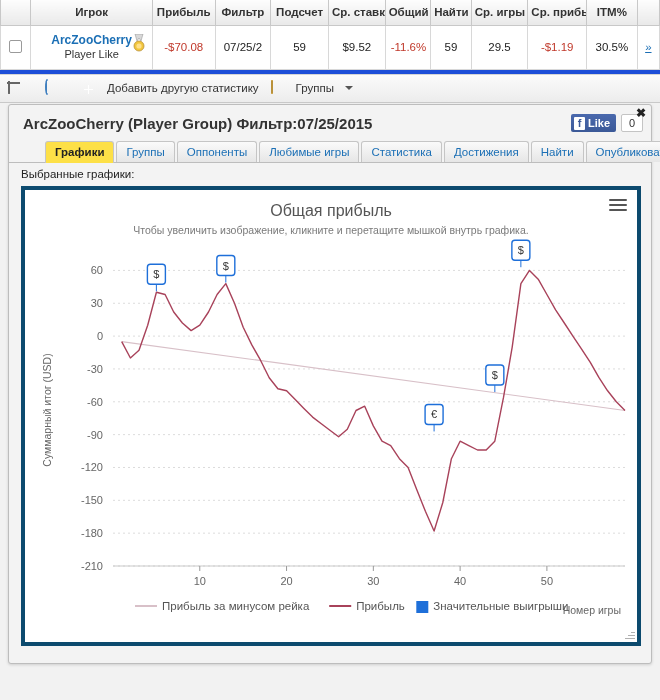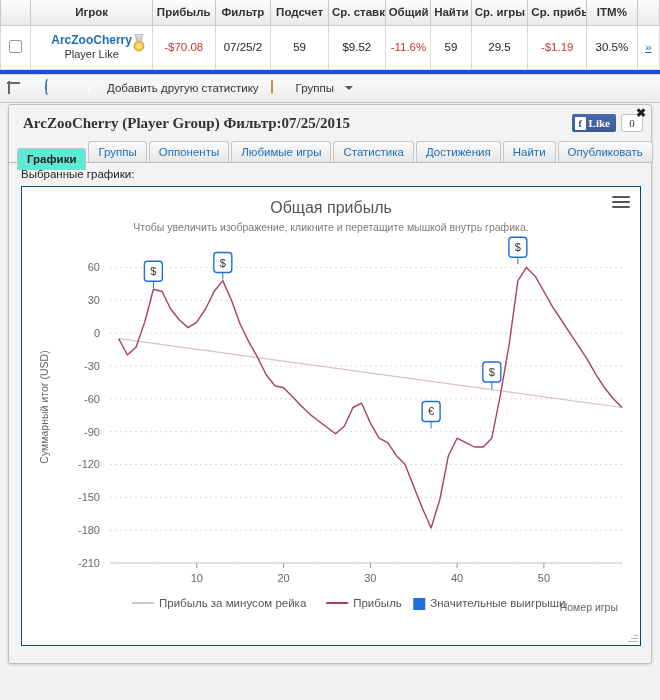--- a/index.html
+++ b/index.html
@@ -160,21 +160,20 @@
     border: 1px solid #bdbdbd;
     border-radius: 3px;
     box-shadow: 0 1px 3px rgba(0,0,0,0.15);
   }
   .panel-header {
     height: 36px;
     display: flex;
     align-items: center;
     padding: 0 8px 0 14px;
     position: relative;
-    font-family: Liberation Serif, serif;
   }
   .panel-title {
     font-size: 15px;
     font-weight: bold;
     color: #333;
   }
   .panel-right {
     margin-left: auto;
     display: flex;
     align-items: center;
@@ -240,26 +239,27 @@
     padding: 3px 9px;
     border: 1px solid #c5c5c5;
     border-bottom: none;
     background: linear-gradient(#fafafa, #e6e6e6);
     border-radius: 3px 3px 0 0;
     cursor: pointer;
     white-space: nowrap;
     line-height: 14px;
   }
   .tab.active {
-    background: #5eead4;
+    background: #fde047;
     color: #222;
     font-weight: bold;
     position: relative;
-    top: 8px;
+    top: 1px;
     padding-bottom: 4px;
+    margin-left: 28px;
   }
 
   
   .select-row {
     display: flex;
     align-items: center;
     gap: 0;
     padding: 5px 10px 3px 12px;
     font-size: 11.5px;
     color: #222;
@@ -281,21 +281,21 @@
     width: 15px; height: 16px;
     background: linear-gradient(#fafafa, #dcdcdc);
     border: 1px solid #a8a8a8;
     display: flex; align-items: center; justify-content: center;
   }
 
   
   .chart-card {
     margin: 3px 10px 0 12px;
     background: #fff;
-    border: 1px solid #0c4a6e;
+    border: 4px solid #0c4a6e;
     height: 460px;
     position: relative;
   }
   .hamburger {
     position: absolute;
     right: 10px; top: 9px;
     width: 18px;
     cursor: pointer;
   }
   .hamburger span {

